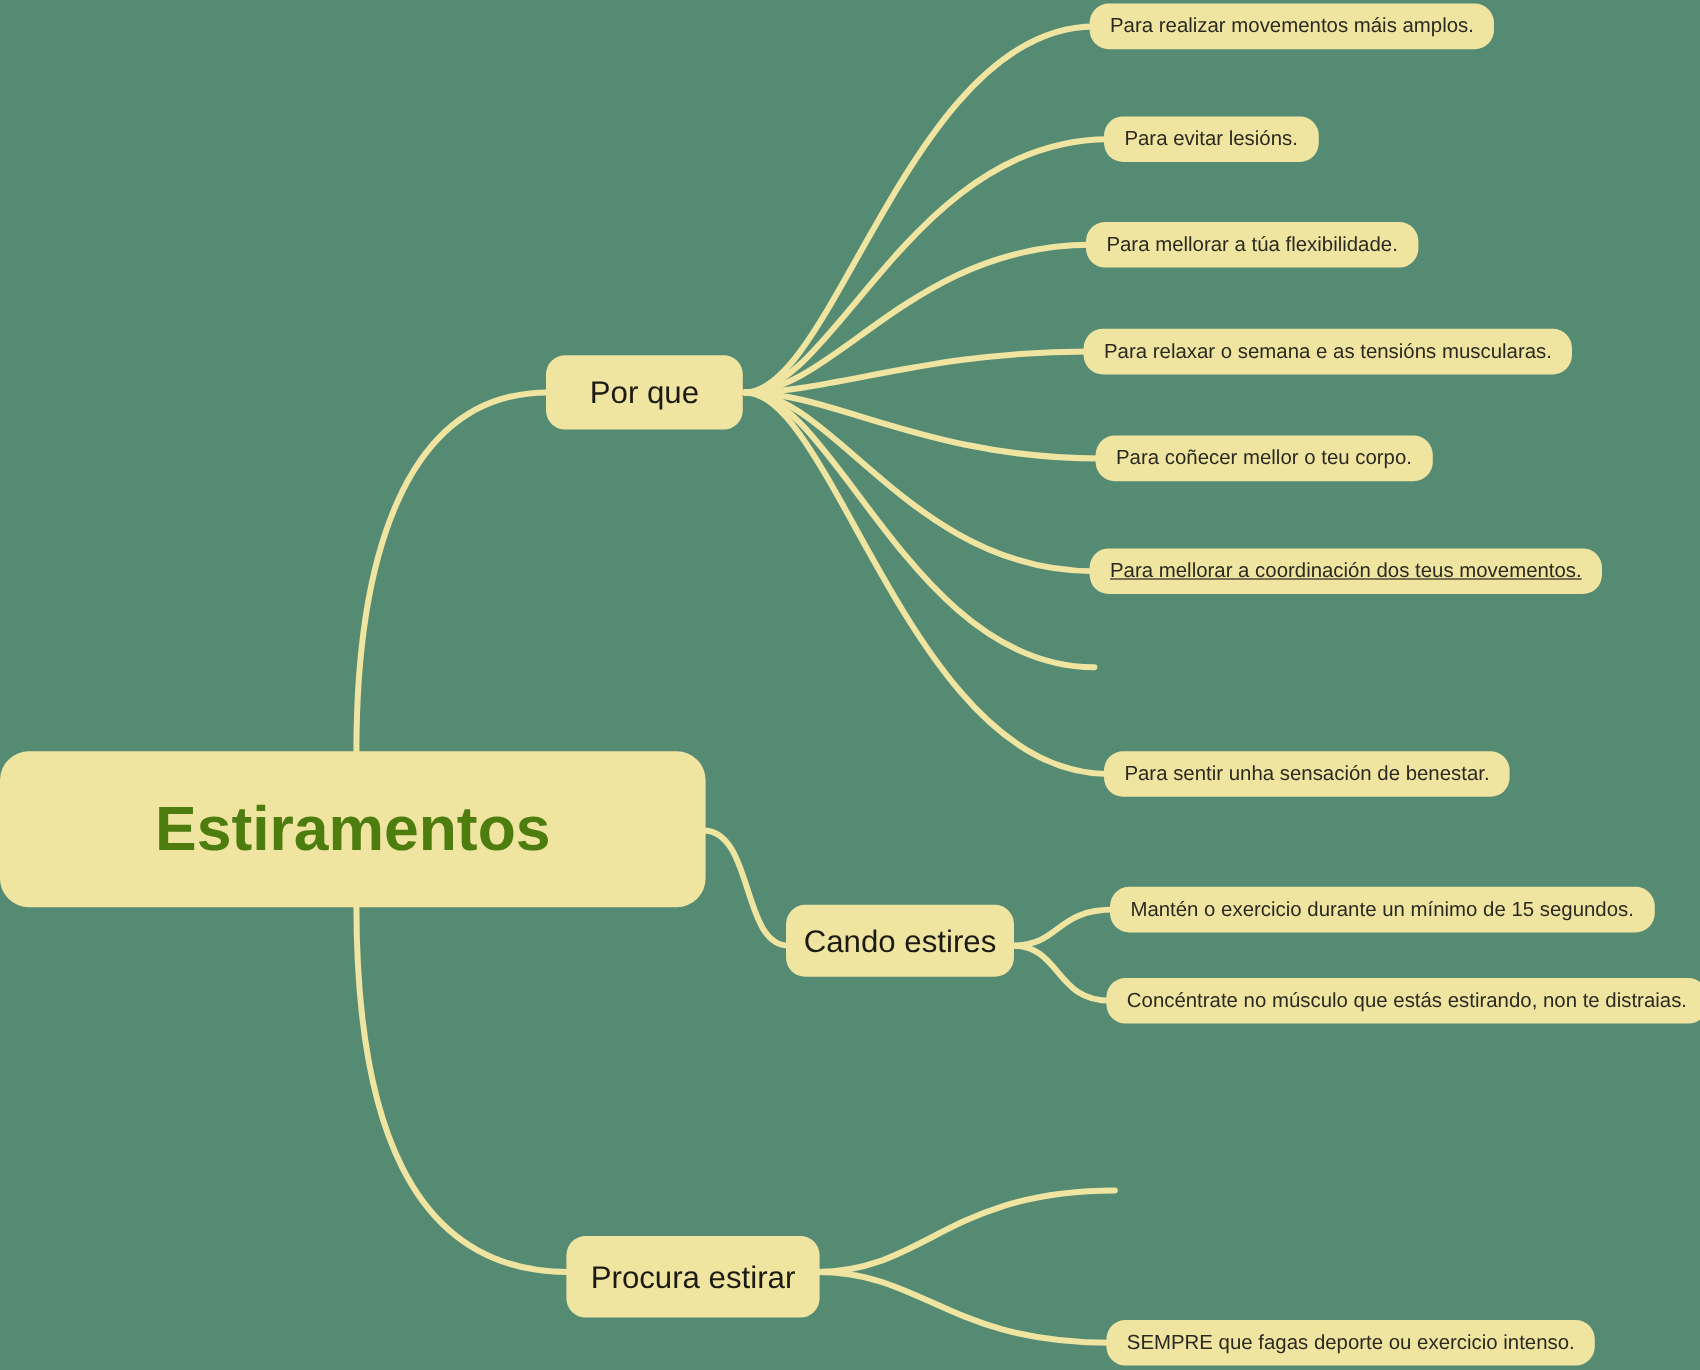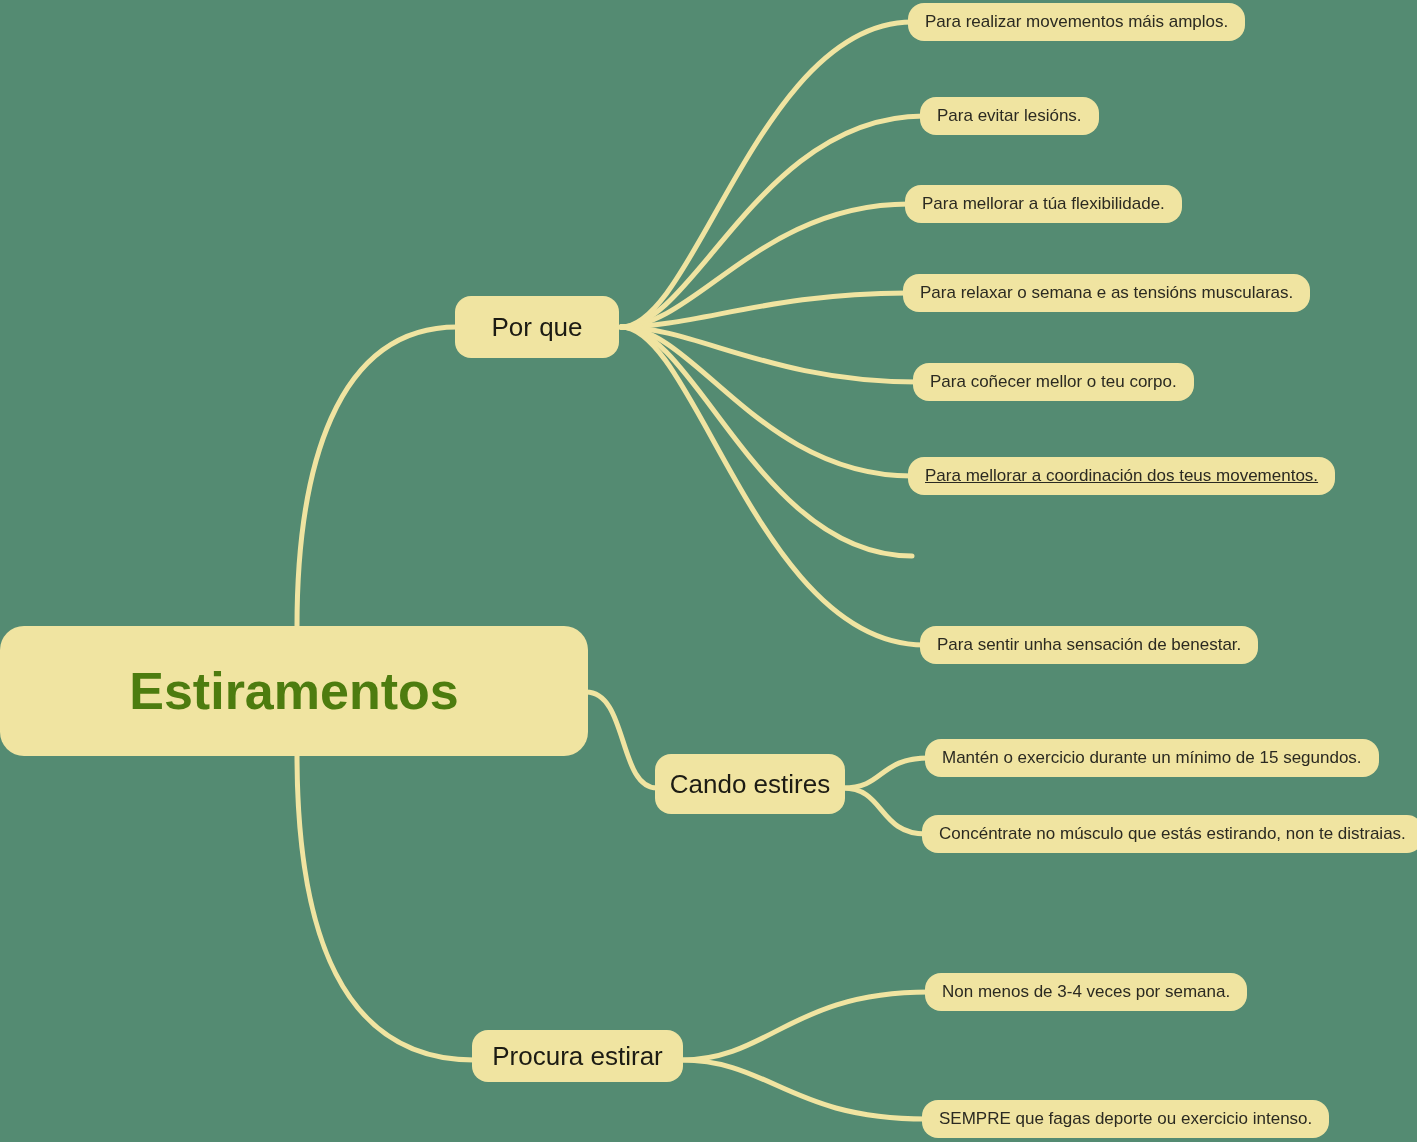--- a/index.html
+++ b/index.html
@@ -29,21 +29,21 @@
   .root-node{
     left:0;top:626px;width:588px;height:130px;
     border-radius:24px;
     font-size:52px;font-weight:bold;color:#4d7c0f;
   }
   .branch-node{
     border-radius:16px;font-size:26px;color:#1C1B13;
   }
   .branch-por-que{left:455px;top:296px;width:164px;height:62px;}
   .branch-cando{left:655px;top:730px;width:190px;height:60px;margin-top:24px;}
-  .branch-procura{left:472px;top:1030px;width:211px;height:52px;}
+  .branch-procura{left:472px;top:1030px;width:211px;height:68px;}
   .leaf-node{
     height:38px;border-radius:16px;
     padding:0 17px;font-size:17px;
     display:inline-flex;align-items:center;
     color:#2B2A21;
   }
 </style>
 </head>
 <body>
 
@@ -107,20 +107,17 @@
     <span>Para sentir unha sensación de benestar.</span>
   </div>
 
   <div class="node leaf-node" style="left:925px;top:739px;">
     <span>Mantén o exercicio durante un mínimo de 15 segundos.</span>
   </div>
   <div class="node leaf-node" style="left:922px;top:815px;">
     <span>Concéntrate no músculo que estás estirando, non te distraias.</span>
   </div>
 
-  <div class="node leaf-node" style="left:925px;top:973px;">
-    <span>Non menos de 3-4 veces por semana.</span>
-  </div>
   <div class="node leaf-node" style="left:922px;top:1100px;">
     <span>SEMPRE que fagas deporte ou exercicio intenso.</span>
   </div>
 
 </div>
 
 </body></html>

